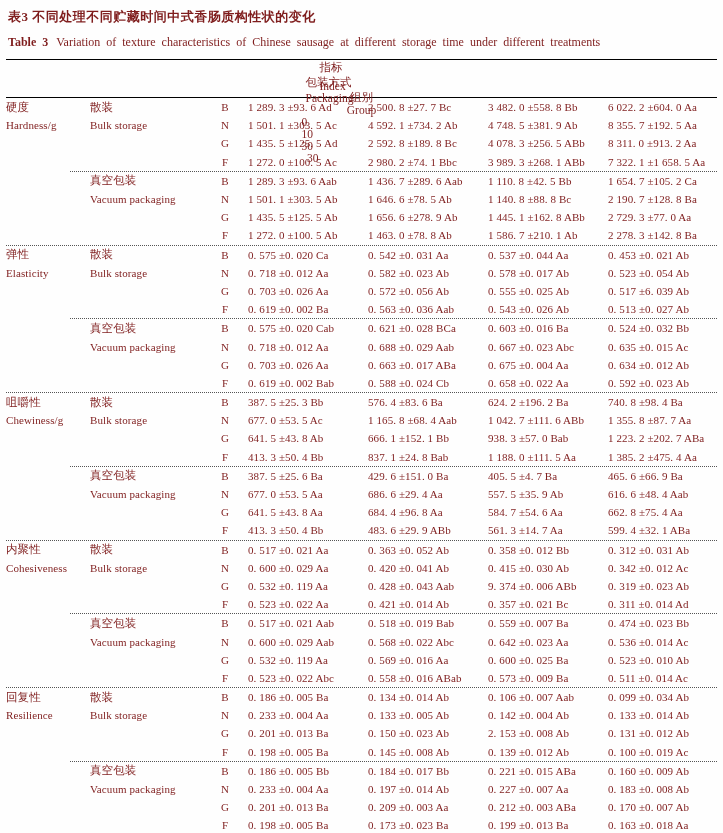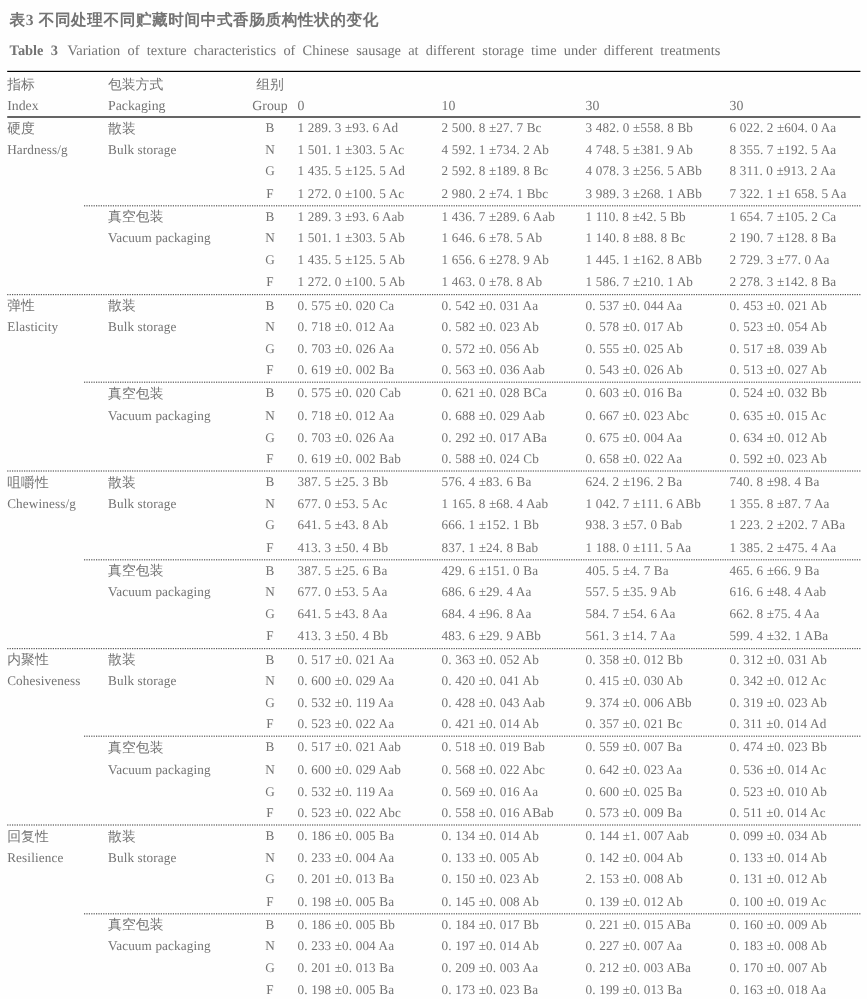--- a/index.html
+++ b/index.html
@@ -4,42 +4,42 @@
 <style>
   html, body { margin: 0; padding: 0; background: #ffffff; }
   .page {
     position: relative;
     width: 723px;
     height: 833px;
     background: #fefefe;
     box-sizing: border-box;
     padding: 8px 6px 0 6px;
     font-family: "Liberation Serif", "DejaVu Serif", serif;
-    color: #737373;
+    color: #7f1d1d;
     overflow: hidden;
   }
   .title-zh {
     font-size: 13px;
     font-weight: bold;
     letter-spacing: 0.5px;
     padding-left: 2px;
     margin-bottom: 9px;
     white-space: nowrap;
   }
   .title-en {
     font-size: 12px;
     word-spacing: 3px;
     padding-left: 2px;
     margin-bottom: 9px;
     white-space: nowrap;
   }
   .title-en .t-label { font-weight: bold; margin-right: 8px; }
   .ttable { width: 711px; }
   .rule-heavy { border-top: 1.6px solid #000; height: 0; }
-  .hrow { display: flex; align-items: center; }
+  .hrow { display: flex; align-items: center; flex-direction: column; }
   .hrow.r1 { height: 20px; }
   .hrow.r2 { height: 17px; }
   .hcell { font-size: 11.5px; white-space: nowrap; overflow: visible; }
   .c-index  { width: 84px;  flex: none; }
   .c-pack   { width: 112px; flex: none; }
   .c-group  { width: 46px;  flex: none; text-align: center; }
   .c-val    { width: 120px; flex: none; }
   .c-val.last { width: 109px; }
   .c-storage { flex: 1; border-bottom: 1.1px solid #000; height: 100%; display: flex; align-items: center; }
   .c-storage .storage-en { margin-left: 5px; }
@@ -176,21 +176,21 @@
           <div class="tcell c-val">0. 578 ±0. 017 Ab</div>
           <div class="tcell c-val last">0. 523 ±0. 054 Ab</div>
         </div>
         <div class="trow">
           <div class="tcell c-index"></div>
           <div class="tcell c-pack"></div>
           <div class="tcell c-group">G</div>
           <div class="tcell c-val">0. 703 ±0. 026 Aa</div>
           <div class="tcell c-val">0. 572 ±0. 056 Ab</div>
           <div class="tcell c-val">0. 555 ±0. 025 Ab</div>
-          <div class="tcell c-val last">0. 517 ±8. 039 Ab</div>
+          <div class="tcell c-val last">0. 517 ±6. 039 Ab</div>
         </div>
         <div class="trow">
           <div class="tcell c-index"></div>
           <div class="tcell c-pack"></div>
           <div class="tcell c-group">F</div>
           <div class="tcell c-val">0. 619 ±0. 002 Ba</div>
           <div class="tcell c-val">0. 563 ±0. 036 Aab</div>
           <div class="tcell c-val">0. 543 ±0. 026 Ab</div>
           <div class="tcell c-val last">0. 513 ±0. 027 Ab</div>
         </div>
@@ -211,21 +211,21 @@
           <div class="tcell c-val">0. 718 ±0. 012 Aa</div>
           <div class="tcell c-val">0. 688 ±0. 029 Aab</div>
           <div class="tcell c-val">0. 667 ±0. 023 Abc</div>
           <div class="tcell c-val last">0. 635 ±0. 015 Ac</div>
         </div>
         <div class="trow">
           <div class="tcell c-index"></div>
           <div class="tcell c-pack"></div>
           <div class="tcell c-group">G</div>
           <div class="tcell c-val">0. 703 ±0. 026 Aa</div>
-          <div class="tcell c-val">0. 292 ±0. 017 ABa</div>
+          <div class="tcell c-val">0. 663 ±0. 017 ABa</div>
           <div class="tcell c-val">0. 675 ±0. 004 Aa</div>
           <div class="tcell c-val last">0. 634 ±0. 012 Ab</div>
         </div>
         <div class="trow">
           <div class="tcell c-index"></div>
           <div class="tcell c-pack"></div>
           <div class="tcell c-group">F</div>
           <div class="tcell c-val">0. 619 ±0. 002 Bab</div>
           <div class="tcell c-val">0. 588 ±0. 024 Cb</div>
           <div class="tcell c-val">0. 658 ±0. 022 Aa</div>
@@ -379,21 +379,21 @@
           <div class="tcell c-val">0. 573 ±0. 009 Ba</div>
           <div class="tcell c-val last">0. 511 ±0. 014 Ac</div>
         </div>
         <div class="sep-full"></div>
         <div class="trow">
           <div class="tcell c-index zh">回复性</div>
           <div class="tcell c-pack zh">散装</div>
           <div class="tcell c-group">B</div>
           <div class="tcell c-val">0. 186 ±0. 005 Ba</div>
           <div class="tcell c-val">0. 134 ±0. 014 Ab</div>
-          <div class="tcell c-val">0. 144 ±1. 007 Aab</div>
+          <div class="tcell c-val">0. 106 ±0. 007 Aab</div>
           <div class="tcell c-val last">0. 099 ±0. 034 Ab</div>
         </div>
         <div class="trow">
           <div class="tcell c-index">Resilience</div>
           <div class="tcell c-pack">Bulk storage</div>
           <div class="tcell c-group">N</div>
           <div class="tcell c-val">0. 233 ±0. 004 Aa</div>
           <div class="tcell c-val">0. 133 ±0. 005 Ab</div>
           <div class="tcell c-val">0. 142 ±0. 004 Ab</div>
           <div class="tcell c-val last">0. 133 ±0. 014 Ab</div>

